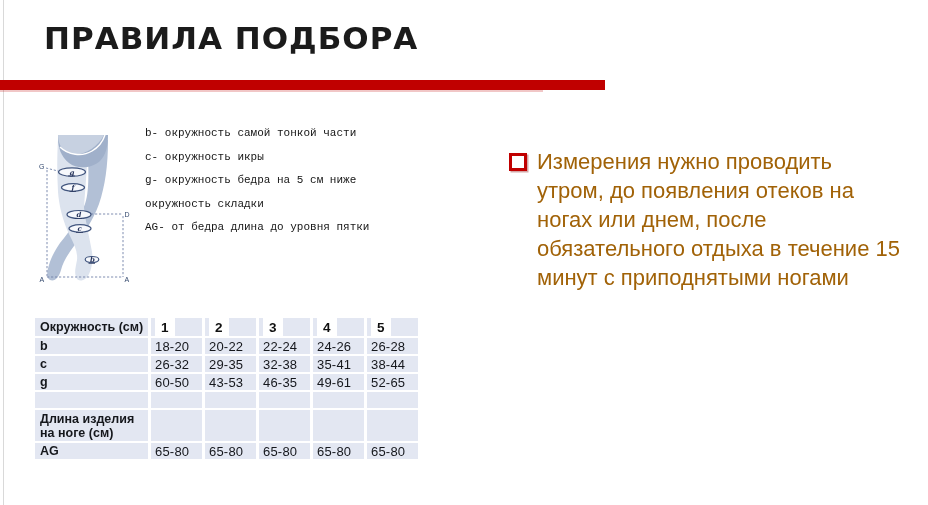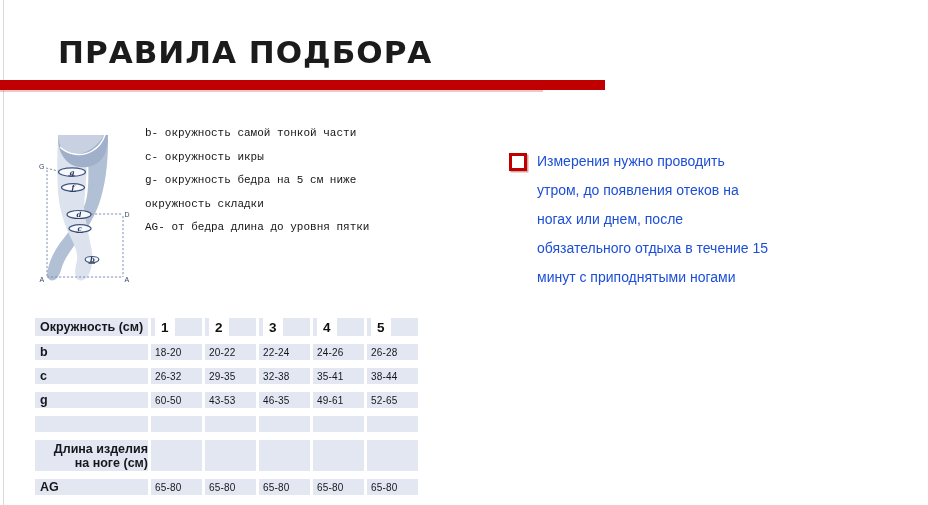--- a/index.html
+++ b/index.html
@@ -9,21 +9,21 @@
     height: 505px;
     background: #ffffff;
     overflow: hidden;
     font-family: "Liberation Sans", sans-serif;
   }
   .edge-left {
     position: absolute; left: 3px; top: 0; width: 1px; height: 100%;
     background: #d9d9d9;
   }
   .title {
-    position: absolute; left: 40px; top: 16px; margin: 18px;
+    position: absolute; left: 40px; top: 16px; margin: 4px;
     font-family: "DejaVu Sans", sans-serif;
     font-weight: 700; font-size: 31px; letter-spacing: 1px;
     color: #1b1b1b; white-space: nowrap;
   }
   .red-bar {
     position: absolute; left: 0; top: 80px; width: 605px; height: 10px;
     background: #c00000;
   }
   .red-bar-sub {
     position: absolute; left: 0; top: 90px; width: 543px; height: 2px;
@@ -33,32 +33,31 @@
   .legend {
     position: absolute; left: 145px; top: 122px; width: 340px;
     font-size: 11px; line-height: 23.5px; color: #141414; font-family: Liberation Mono, monospace;
   }
   .note { position: absolute; left: 509px; top: 147px; display: flex; }
   .bullet {
     flex: none; width: 12px; height: 12px; background: #fff;
     border: 3px solid #c00000; margin: 6px 10px 0 0;
     box-shadow: 1.5px 1.5px 0 rgba(130,0,0,.35);
   }
-  .note-text div { font-size: 14px; line-height: 29px; color: #1d4ed8; white-space: nowrap; }
+  .note-text div { font-size: 22px; line-height: 29px; color: #a16207; white-space: nowrap; }
   .size-table {
     position: absolute; left: 35px; top: 318px;
     display: grid;
     grid-template-columns: 113px 51px 51px 51px 51px 51px;
     grid-template-rows: 18px 16px 16px 16px 16px 31px 16px;
-    gap: 8px 3px;
-    text-align: right;
+    gap: 2px 3px;
   }
   .cell { background: #e3e7f2; display: flex; align-items: center; color: #15171c; overflow: hidden; }
   .cell.label { font-weight: bold; font-size: 12.5px; line-height: 14px; padding-left: 5px; }
-  .cell.value { font-size: 10px; padding-left: 4px; letter-spacing: .2px; }
+  .cell.value { font-size: 13px; padding-left: 4px; letter-spacing: .2px; }
   .cell.num { padding-left: 4px; }
   .chip {
     background: #ffffff; font-weight: bold; font-size: 13.5px;
     padding: 0 6px; height: 100%; display: flex; align-items: center; color: #111;
   }
   .svg-corner { font-family: "Liberation Sans", sans-serif; font-size: 7px; fill: #34496e; }
   .svg-ring { font-family: "DejaVu Serif", serif; font-style: italic; font-weight: bold; font-size: 7px; fill: #27355c; }
 </style>
 </head>
 <body>

